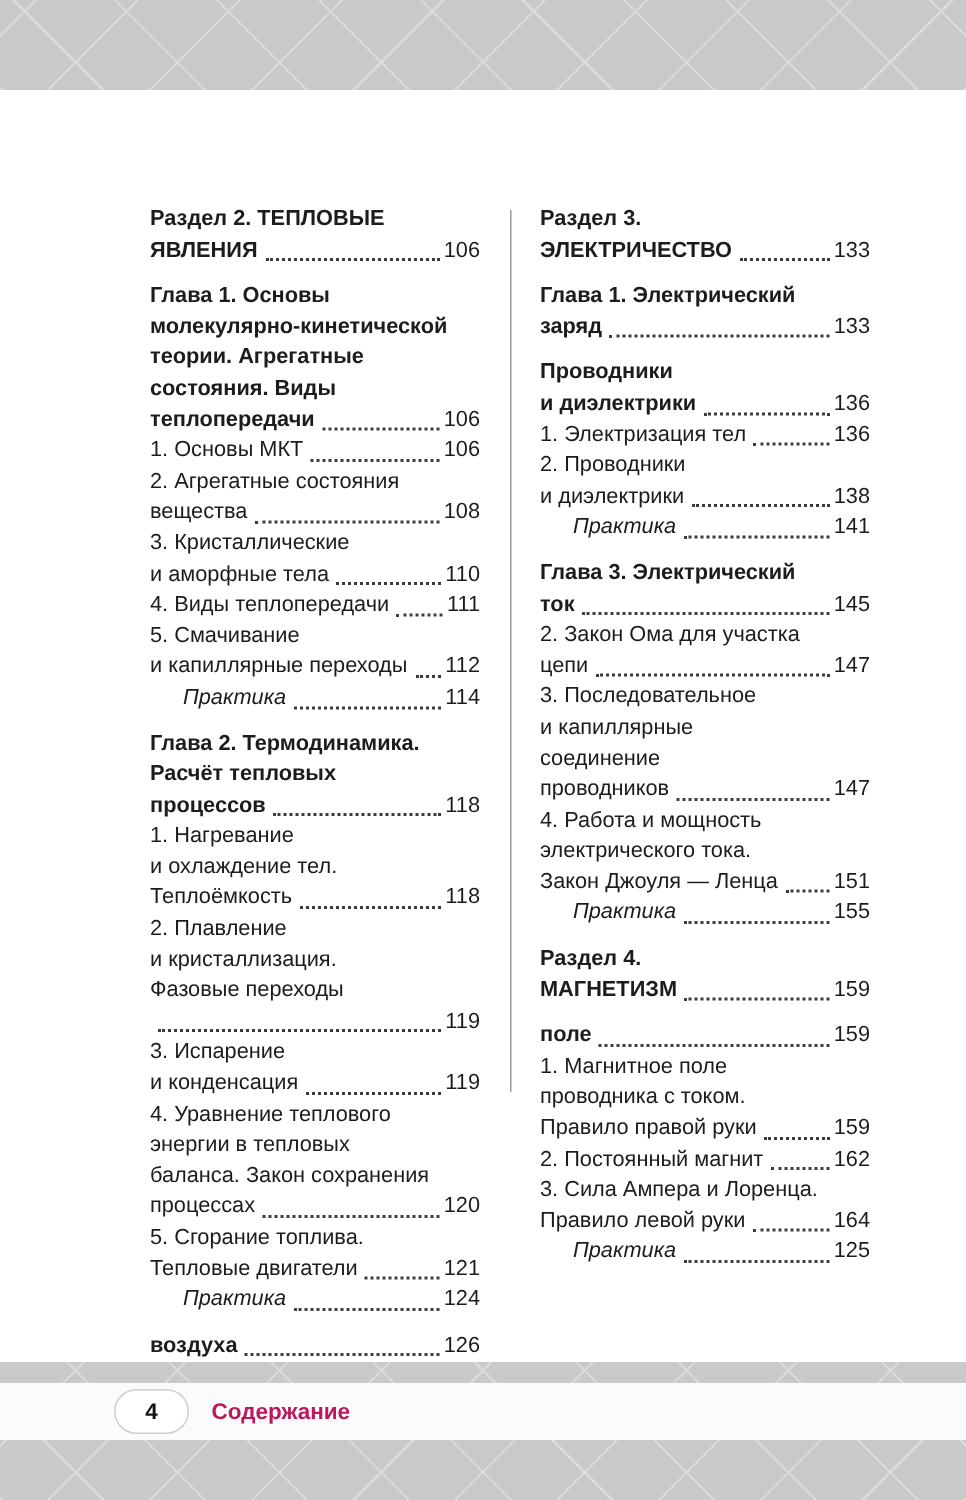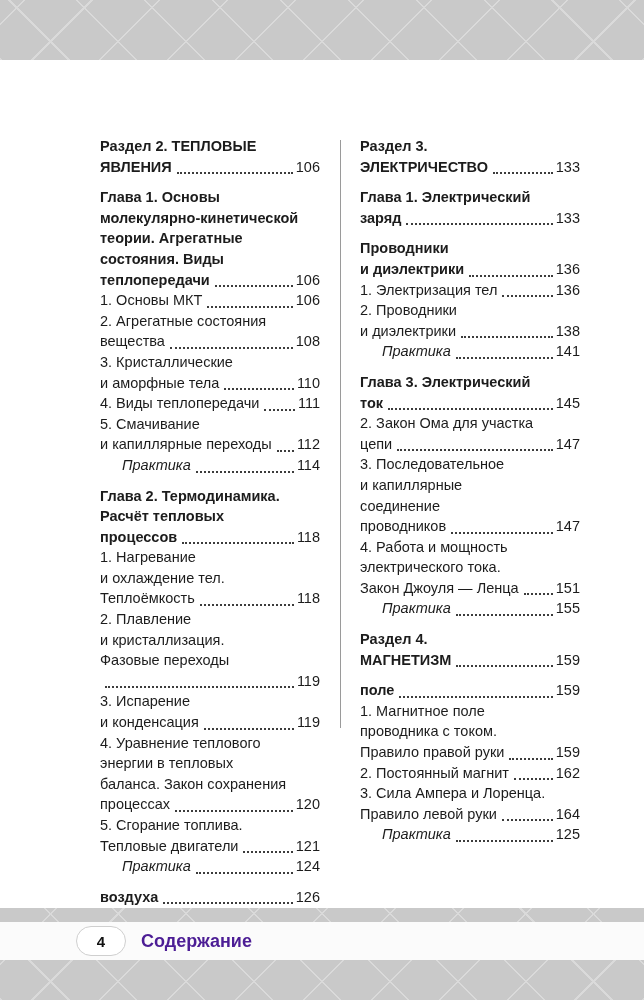--- a/index.html
+++ b/index.html
@@ -44,21 +44,21 @@
   .footer-strip {
     position:absolute; left:0; right:0; top:14px; height:38px;
     background:#fbfbfb; display:flex; align-items:center;
   }
   .page-pill {
     margin-left:76px; min-width:50px; height:30px; box-sizing:border-box;
     border-radius:15px; background:#ffffff; border:1px solid #cfcfcf;
     display:flex; align-items:center; justify-content:center;
     font-weight:700; font-size:15px; color:#111;
   }
-  .footer-label { margin-left:15px; font-weight:700; font-size:18px; color:#4c1d95; }
+  .footer-label { margin-left:15px; font-weight:700; font-size:15px; color:#be185d; }
 </style>
 </head>
 <body>
 
 <div class="band band-top"></div>
 
 <div class="content">
   <div class="col">
       <div class="entry section">
         <div class="line">Раздел 2. ТЕПЛОВЫЕ</div>

